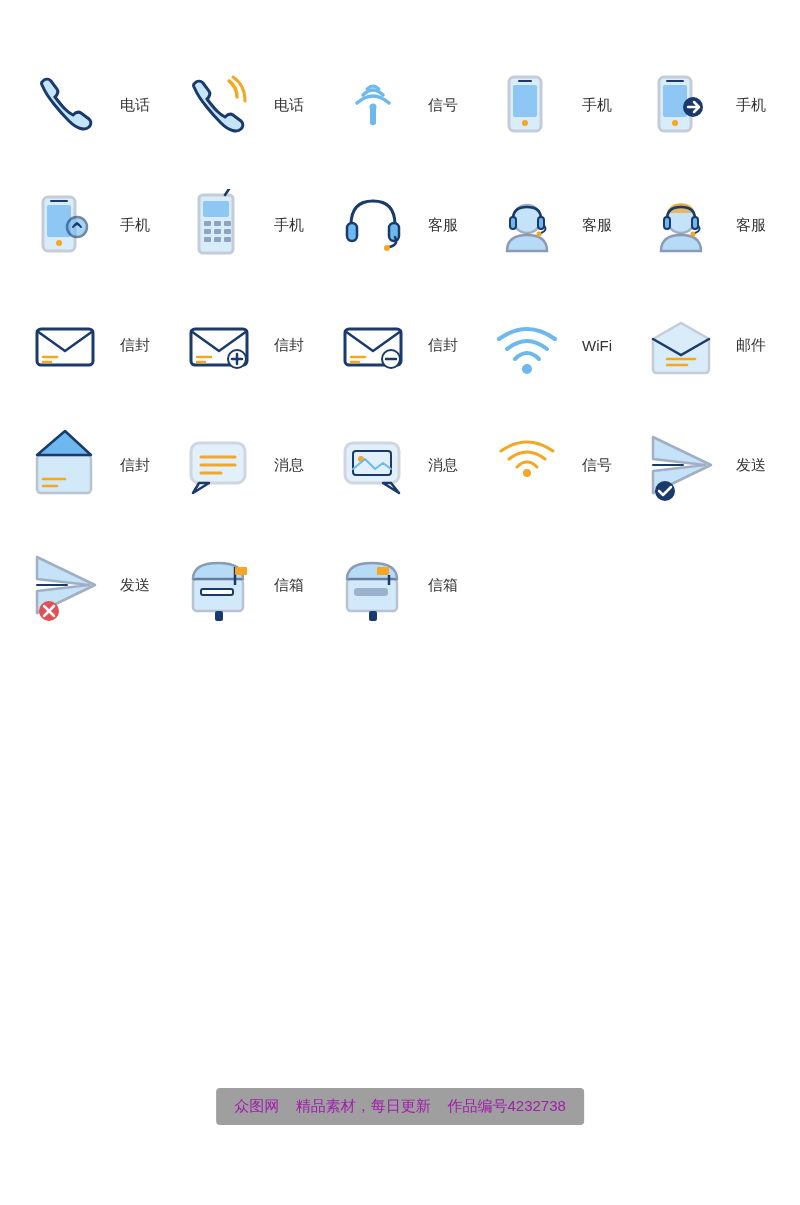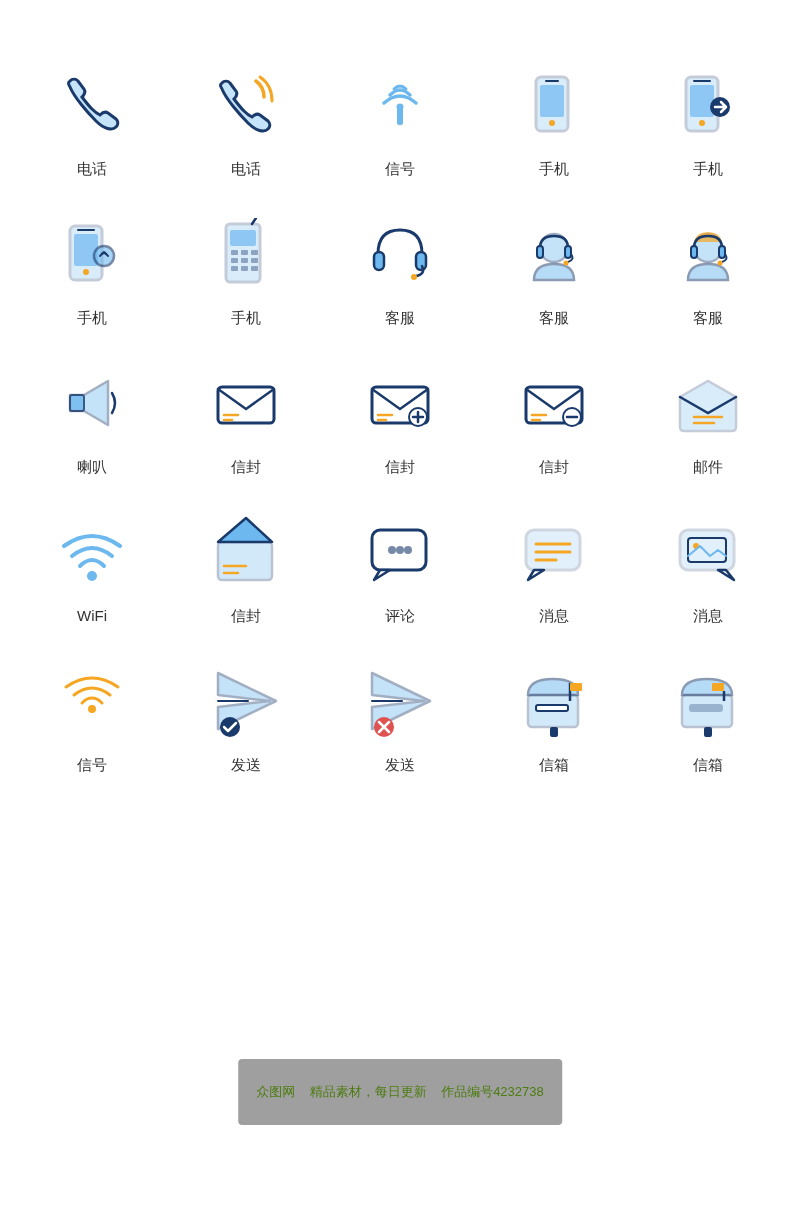--- a/index.html
+++ b/index.html
@@ -15,21 +15,21 @@
     }
     .icon-grid {
       display: grid;
       grid-template-columns: repeat(5, 1fr);
       gap: 30px 10px;
       width: 100%;
       max-width: 760px;
     }
     .icon-cell {
       display: flex;
-      flex-direction: column;
+      flex-direction: row;
       align-items: center;
       gap: 10px;
     }
     .icon-box {
       width: 90px;
       height: 90px;
       display: flex;
       align-items: center;
       justify-content: center;
     }
@@ -53,23 +53,23 @@
       --gold: #e6a817;
       --white: #ffffff;
     }
     
     .watermark {
       position: fixed;
       bottom: 80px;
       left: 50%;
       transform: translateX(-50%);
       background: rgba(80,80,80,0.55);
-      color: #4d7c0f;
-      font-size: 13px;
-      padding: 24px 18px;
+      color: #a21caf;
+      font-size: 15px;
+      padding: 9px 18px;
       border-radius: 4px;
       pointer-events: none;
       white-space: nowrap;
       z-index: 100;
     }
   </style>
 </head>
 <body>
 
 <div class="icon-grid">
@@ -231,33 +231,20 @@
         <rect x="47" y="28" width="6" height="12" rx="3" fill="#6db8ef" stroke="#1a3a6b" stroke-width="2"></rect>
 
         <path d="M53 36 Q57 42 50 44" stroke="#1a3a6b" stroke-width="2" fill="none" stroke-linecap="round"></path>
         <circle cx="48" cy="45" r="2.5" fill="#f5a623"></circle>
       </svg>
     </div>
     <span class="icon-label">客服</span>
   </div>
 
 
-  <div class="icon-cell">
-    <div class="icon-box">
-      <svg viewBox="0 0 72 72" fill="none">
-
-        <polygon points="14,28 14,44 28,44 52,58 52,14 28,28" fill="#6db8ef" opacity="0.4" stroke="#1a3a6b" stroke-width="2.5" stroke-linejoin="round"></polygon>
-
-        <rect x="14" y="28" width="14" height="16" rx="2" fill="#6db8ef" opacity="0.8" stroke="#1a3a6b" stroke-width="2"></rect>
-
-        <path d="M56 26 Q62 36 56 46" stroke="#1a3a6b" stroke-width="2.5" fill="none" stroke-linecap="round"></path>
-      </svg>
-    </div>
-    <span class="icon-label">喇叭</span>
-  </div>
 
 
   <div class="icon-cell">
     <div class="icon-box">
       <svg viewBox="0 0 72 72" fill="none">
         <rect x="8" y="20" width="56" height="36" rx="4" fill="none" stroke="#1a3a6b" stroke-width="3"></rect>
         <path d="M8 22 L36 42 L64 22" stroke="#1a3a6b" stroke-width="2.5" fill="none" stroke-linecap="round"></path>
 
         <line x1="14" y1="48" x2="28" y2="48" stroke="#f5a623" stroke-width="2.5" stroke-linecap="round"></line>
         <line x1="14" y1="53" x2="22" y2="53" stroke="#f5a623" stroke-width="2.5" stroke-linecap="round"></line>
@@ -293,73 +280,59 @@
         <circle cx="54" cy="50" r="9" fill="white" stroke="#1a3a6b" stroke-width="2"></circle>
         <line x1="49" y1="50" x2="59" y2="50" stroke="#1a3a6b" stroke-width="2.5" stroke-linecap="round"></line>
       </svg>
     </div>
     <span class="icon-label">信封</span>
   </div>
 
   <div class="icon-cell">
     <div class="icon-box">
       <svg viewBox="0 0 72 72" fill="none">
-
-        <path d="M8 30 L36 14 L64 30 L64 60 Q64 64 60 64 L12 64 Q8 64 8 60 Z" fill="#6db8ef" opacity="0.25" stroke="#1a3a6b" stroke-width="2.5"></path>
-
-        <path d="M8 30 L36 46 L64 30" stroke="#1a3a6b" stroke-width="2.5" fill="none" stroke-linecap="round"></path>
-
-        <line x1="22" y1="50" x2="50" y2="50" stroke="#f5a623" stroke-width="2.5" stroke-linecap="round"></line>
-        <line x1="22" y1="56" x2="42" y2="56" stroke="#f5a623" stroke-width="2.5" stroke-linecap="round"></line>
-      </svg>
-    </div>
-    <span class="icon-label">邮件</span>
-  </div>
-
-  <div class="icon-cell">
-    <div class="icon-box">
-      <svg viewBox="0 0 72 72" fill="none">
         <path d="M8 30 Q36 10 64 30" stroke="#6db8ef" stroke-width="4" fill="none" stroke-linecap="round"></path>
         <path d="M16 40 Q36 24 56 40" stroke="#6db8ef" stroke-width="4" fill="none" stroke-linecap="round"></path>
         <path d="M24 50 Q36 38 48 50" stroke="#6db8ef" stroke-width="4" fill="none" stroke-linecap="round"></path>
         <circle cx="36" cy="60" r="5" fill="#6db8ef"></circle>
       </svg>
     </div>
     <span class="icon-label">WiFi</span>
   </div>
 
   <div class="icon-cell">
     <div class="icon-box">
       <svg viewBox="0 0 72 72" fill="none">
 
+        <path d="M8 30 L36 14 L64 30 L64 60 Q64 64 60 64 L12 64 Q8 64 8 60 Z" fill="#6db8ef" opacity="0.25" stroke="#1a3a6b" stroke-width="2.5"></path>
+
+        <path d="M8 30 L36 46 L64 30" stroke="#1a3a6b" stroke-width="2.5" fill="none" stroke-linecap="round"></path>
+
+        <line x1="22" y1="50" x2="50" y2="50" stroke="#f5a623" stroke-width="2.5" stroke-linecap="round"></line>
+        <line x1="22" y1="56" x2="42" y2="56" stroke="#f5a623" stroke-width="2.5" stroke-linecap="round"></line>
+      </svg>
+    </div>
+    <span class="icon-label">邮件</span>
+  </div>
+
+  <div class="icon-cell">
+    <div class="icon-box">
+      <svg viewBox="0 0 72 72" fill="none">
+
         <rect x="8" y="26" width="54" height="38" rx="4" fill="#6db8ef" opacity="0.3" stroke="#1a3a6b" stroke-width="2.5"></rect>
 
         <path d="M8 26 L36 2 L62 26 Z" fill="#6db8ef" stroke="#1a3a6b" stroke-width="2.5" stroke-linejoin="round"></path>
 
         <line x1="14" y1="50" x2="36" y2="50" stroke="#f5a623" stroke-width="2.5" stroke-linecap="round"></line>
         <line x1="14" y1="57" x2="28" y2="57" stroke="#f5a623" stroke-width="2.5" stroke-linecap="round"></line>
       </svg>
     </div>
     <span class="icon-label">信封</span>
   </div>
 
-  <div class="icon-cell">
-    <div class="icon-box">
-      <svg viewBox="0 0 72 72" fill="none">
-        <rect x="8" y="14" width="54" height="40" rx="8" fill="none" stroke="#1a3a6b" stroke-width="3"></rect>
-
-        <path d="M16 54 L10 64 L26 54Z" fill="white" stroke="#1a3a6b" stroke-width="2.5" stroke-linejoin="round"></path>
-
-        <circle cx="28" cy="34" r="4" fill="#1a3a6b" opacity="0.6"></circle>
-        <circle cx="36" cy="34" r="4" fill="#1a3a6b" opacity="0.6"></circle>
-        <circle cx="44" cy="34" r="4" fill="#1a3a6b" opacity="0.6"></circle>
-      </svg>
-    </div>
-    <span class="icon-label">评论</span>
-  </div>
 
   <div class="icon-cell">
     <div class="icon-box">
       <svg viewBox="0 0 72 72" fill="none">
         <rect x="8" y="14" width="54" height="40" rx="8" fill="#6db8ef" opacity="0.2" stroke="#1a3a6b" stroke-width="3"></rect>
 
         <path d="M16 54 L10 64 L26 54Z" fill="white" stroke="#1a3a6b" stroke-width="2.5" stroke-linejoin="round"></path>
 
         <line x1="18" y1="28" x2="52" y2="28" stroke="#f5a623" stroke-width="3" stroke-linecap="round"></line>
         <line x1="18" y1="36" x2="52" y2="36" stroke="#f5a623" stroke-width="3" stroke-linecap="round"></line>

